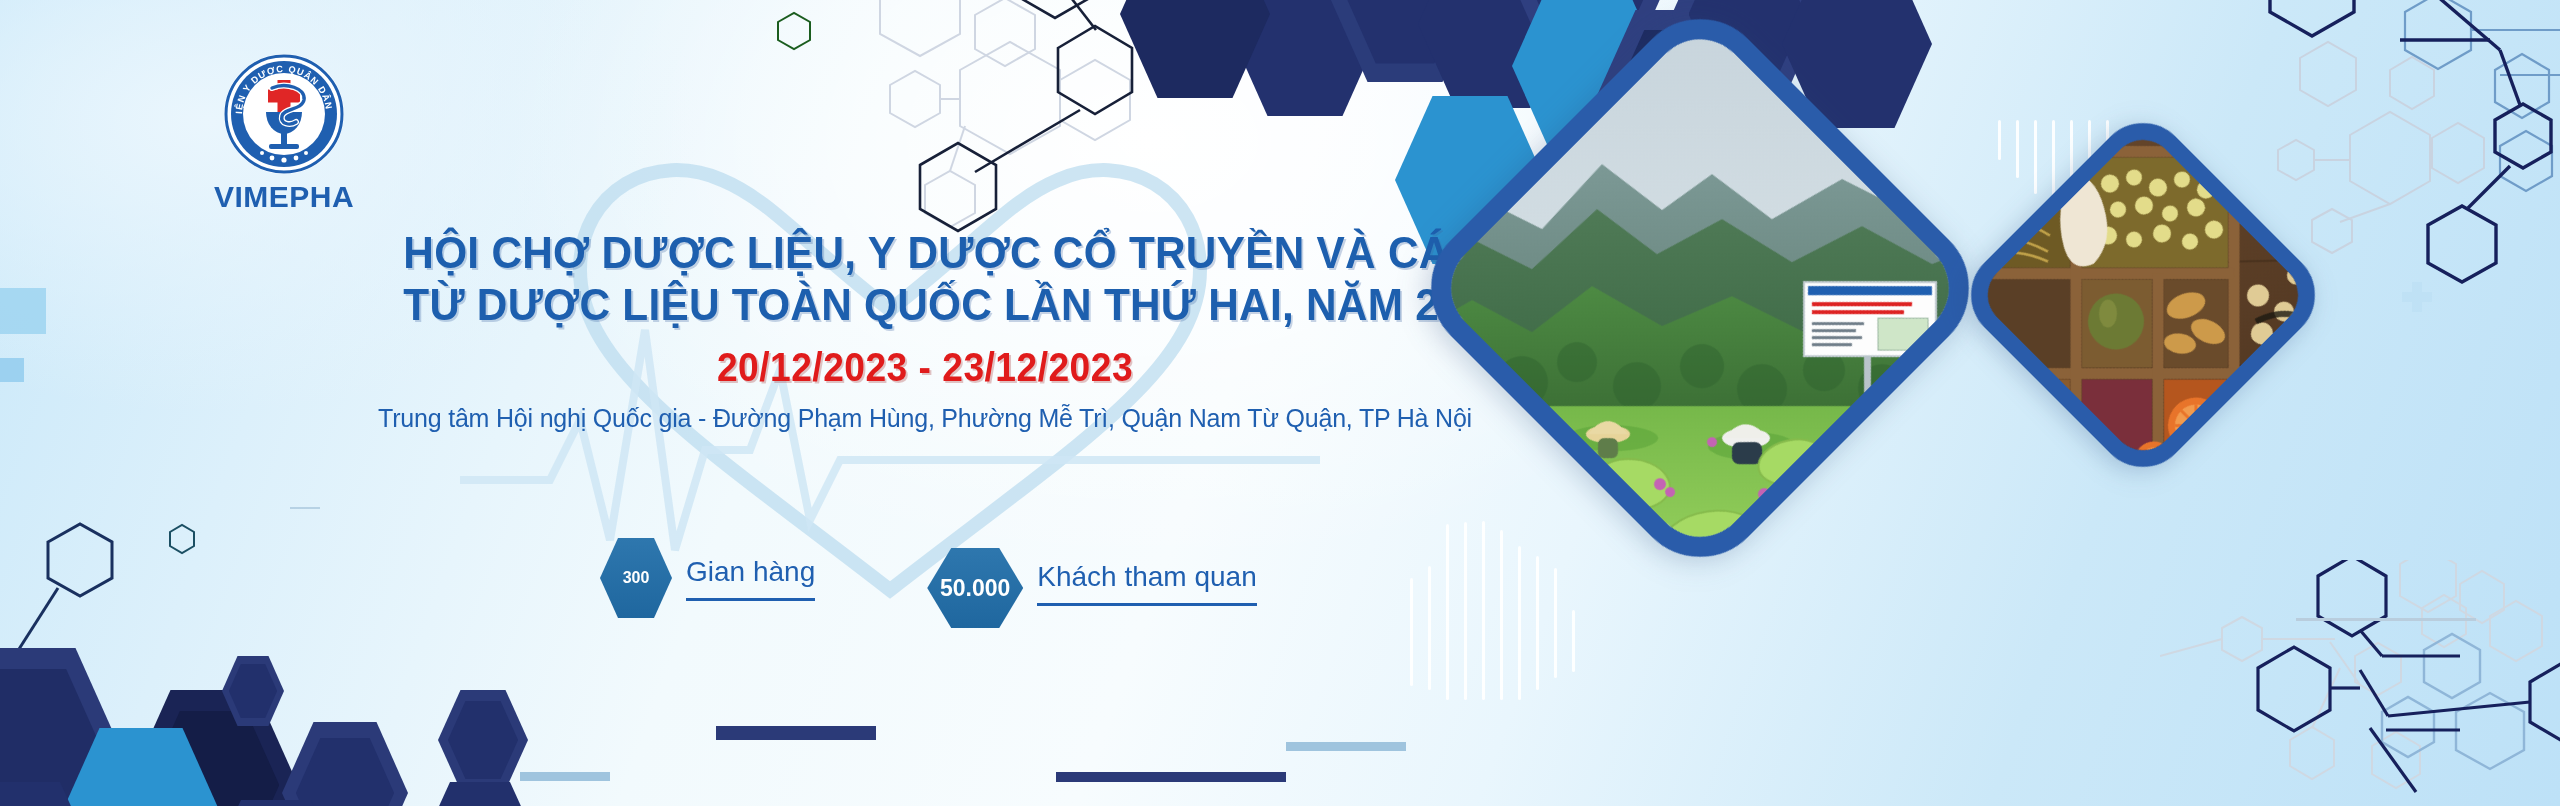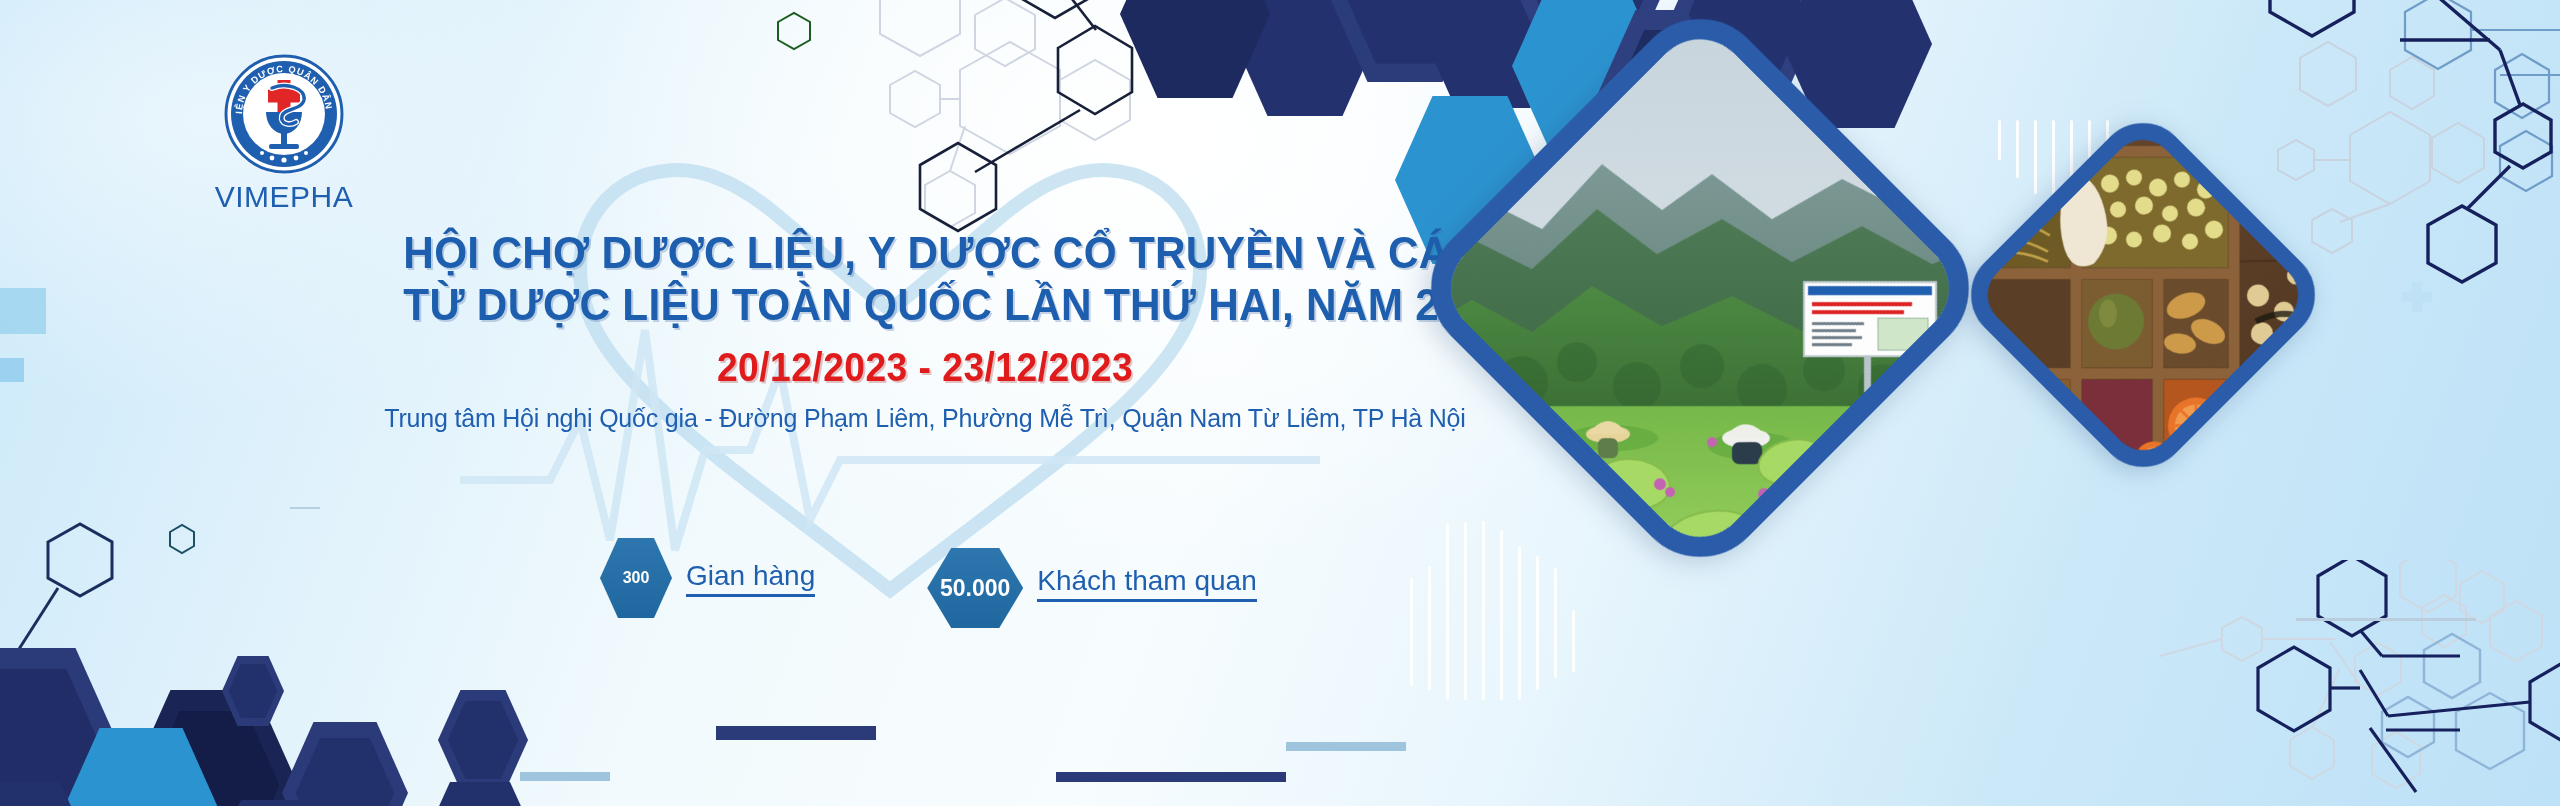--- a/index.html
+++ b/index.html
@@ -32,21 +32,21 @@
   
   .hex{position:absolute;clip-path:polygon(25% 0,75% 0,100% 50%,75% 100%,25% 100%,0 50%);}
   .hexring{position:absolute;clip-path:polygon(25% 0,75% 0,100% 50%,75% 100%,25% 100%,0 50%);
            display:flex;align-items:center;justify-content:center;}
   .hexring > span{display:block;width:78%;height:78%;
            clip-path:polygon(25% 0,75% 0,100% 50%,75% 100%,25% 100%,0 50%);}
 
   
   #logo{position:absolute;left:196px;top:52px;width:176px;text-align:center;}
   #logo .mark{width:124px;height:124px;margin:0 auto;position:relative;}
-  #logo .wordmark{margin-top:4px;font-size:30px;font-weight:normal;color:#1f5fb0;
+  #logo .wordmark{margin-top:4px;font-size:30px;font-weight:bold;color:#1f5fb0;
                   letter-spacing:.5px;font-family:"Liberation Sans",sans-serif;}
 
   
   #headline{position:absolute;left:370px;top:228px;width:1110px;text-align:center;}
   .title-line{
     font-family:"Liberation Sans Narrow","Liberation Sans",sans-serif;
     font-weight:bold;color:#1d5fae;letter-spacing:.3px;white-space:nowrap;
     transform:scaleX(.94);transform-origin:center;
     text-shadow:2px 2px 0 rgba(60,100,160,.28);
   }
@@ -64,21 +64,21 @@
   .stat{display:flex;align-items:center;gap:14px;}
   .stat .badge{
     position:relative;width:72px;height:80px;
     clip-path:polygon(25% 0,75% 0,100% 50%,75% 100%,25% 100%,0 50%);
     background:linear-gradient(180deg,#2e77ae 0%,#1f679f 100%);
     display:flex;align-items:center;justify-content:center;
     color:#fff;font-size:16px;font-weight:bold;
     filter:drop-shadow(4px 5px 4px rgba(30,60,100,.35));
   }
   .stat .badge.wide{width:96px;font-size:23px;margin-top:10px;}
-  .stat .stxt{color:#1f5fb0;font-size:28px;padding-bottom:0;
+  .stat .stxt{color:#1f5fb0;font-size:28px;padding-bottom:9px;
               border-bottom:3px solid #1f5fb0;line-height:1.22;}
 
   
   .diamond{position:absolute;transform:rotate(45deg);overflow:hidden;}
   .diamond .inner{position:absolute;inset:0;overflow:hidden;}
   .diamond .photo{position:absolute;transform:rotate(-45deg);}
 
   #dia1{left:1490px;top:78px;width:420px;height:420px;border-radius:68px;
         border:20px solid #2a5caa;background:#2a5caa;
         filter:drop-shadow(0 6px 14px rgba(40,70,120,.25));}
@@ -321,21 +321,21 @@
         </g>
       </svg>
     </div>
     <div class="wordmark">VIMEPHA</div>
   </div>
 
   <div id="headline">
     <div class="title-line" id="title1">HỘI CHỢ DƯỢC LIỆU, Y DƯỢC CỔ TRUYỀN VÀ CÁC SẢN PHẨM</div>
     <div class="title-line" id="title2">TỪ DƯỢC LIỆU TOÀN QUỐC LẦN THỨ HAI, NĂM 2023</div>
     <div id="dates">20/12/2023 - 23/12/2023</div>
-    <div id="venue">Trung tâm Hội nghị Quốc gia - Đường Phạm Liêm, Phường Mễ Trì, Quận Nam Từ Liêm, TP Hà Nội</div>
+    <div id="venue">Trung tâm Hội nghị Quốc gia - Đường Phạm Hùng, Phường Mễ Trì, Quận Nam Từ Quận, TP Hà Nội</div>
   </div>
 
   <div id="stats">
     <div class="stat">
       <div class="badge">300</div>
       <div class="stxt">Gian hàng</div>
     </div>
     <div class="stat">
       <div class="badge wide">50.000</div>
       <div class="stxt">Khách tham quan</div>

